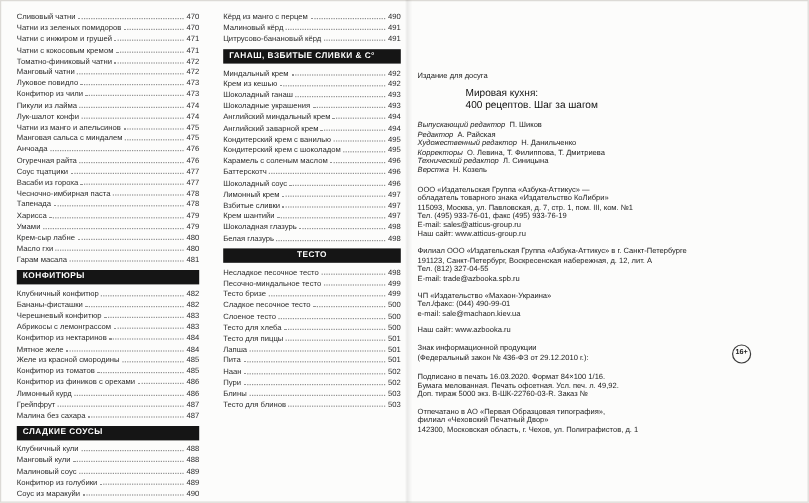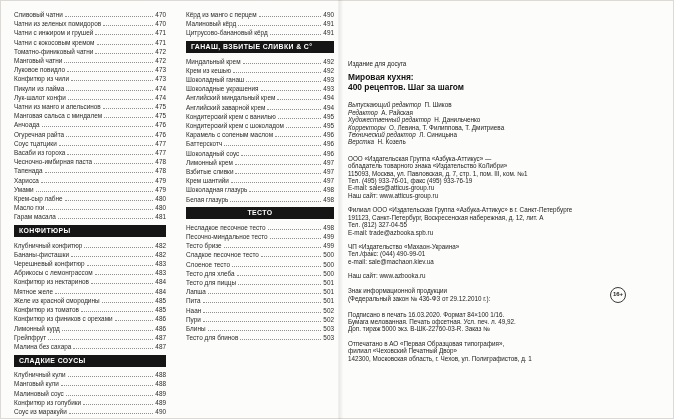--- a/index.html
+++ b/index.html
@@ -14,21 +14,21 @@
   #col1 { left:14px; width:152px; }
   #col2 { left:186px; width:148px; }
   .toc-row { display:flex; align-items:baseline; line-height:9.2px; font-size:6.4px; color:#2b2b2b; }
   .toc-row .lbl { white-space:nowrap; }
   .toc-row .leader { flex:1 1 auto; border-bottom:1px dotted #8f8f8f; margin:0 2px 1.5px 2px; min-width:4px; }
   .toc-row .pg { white-space:nowrap; }
   .toc-header { background:#151515; color:#fff; font-weight:bold; font-size:6.9px; line-height:12px;
                 padding:0 5px; margin:3.5px 0; letter-spacing:0.4px; }
   .imprint { position:absolute; left:348px; top:60px; width:278px; font-size:6.3px; line-height:7.4px; color:#222; }
   .category { margin-bottom:5px; }
-  .title { font-size:8.4px; font-weight:bold; line-height:10px; color:#101010; }
+  .title { font-size:8.4px; font-weight:normal; line-height:10px; color:#101010;margin-left:40px; }
   .staff { margin-top:9px; }
   .staff-line i { font-style:italic; }
   .blocks { margin-top:9px; }
   .blk { margin-bottom:7px; }
   .age-row { display:flex; justify-content:space-between; align-items:center; margin:1px 0 8px; }
   .badge { width:16px; height:16px; border:1.3px solid #3a3a3a; border-radius:50%;
            display:flex; align-items:center; justify-content:center;
            font-size:6px; font-weight:bold; flex:0 0 auto; color:#222; }
 </style>
 </head>

